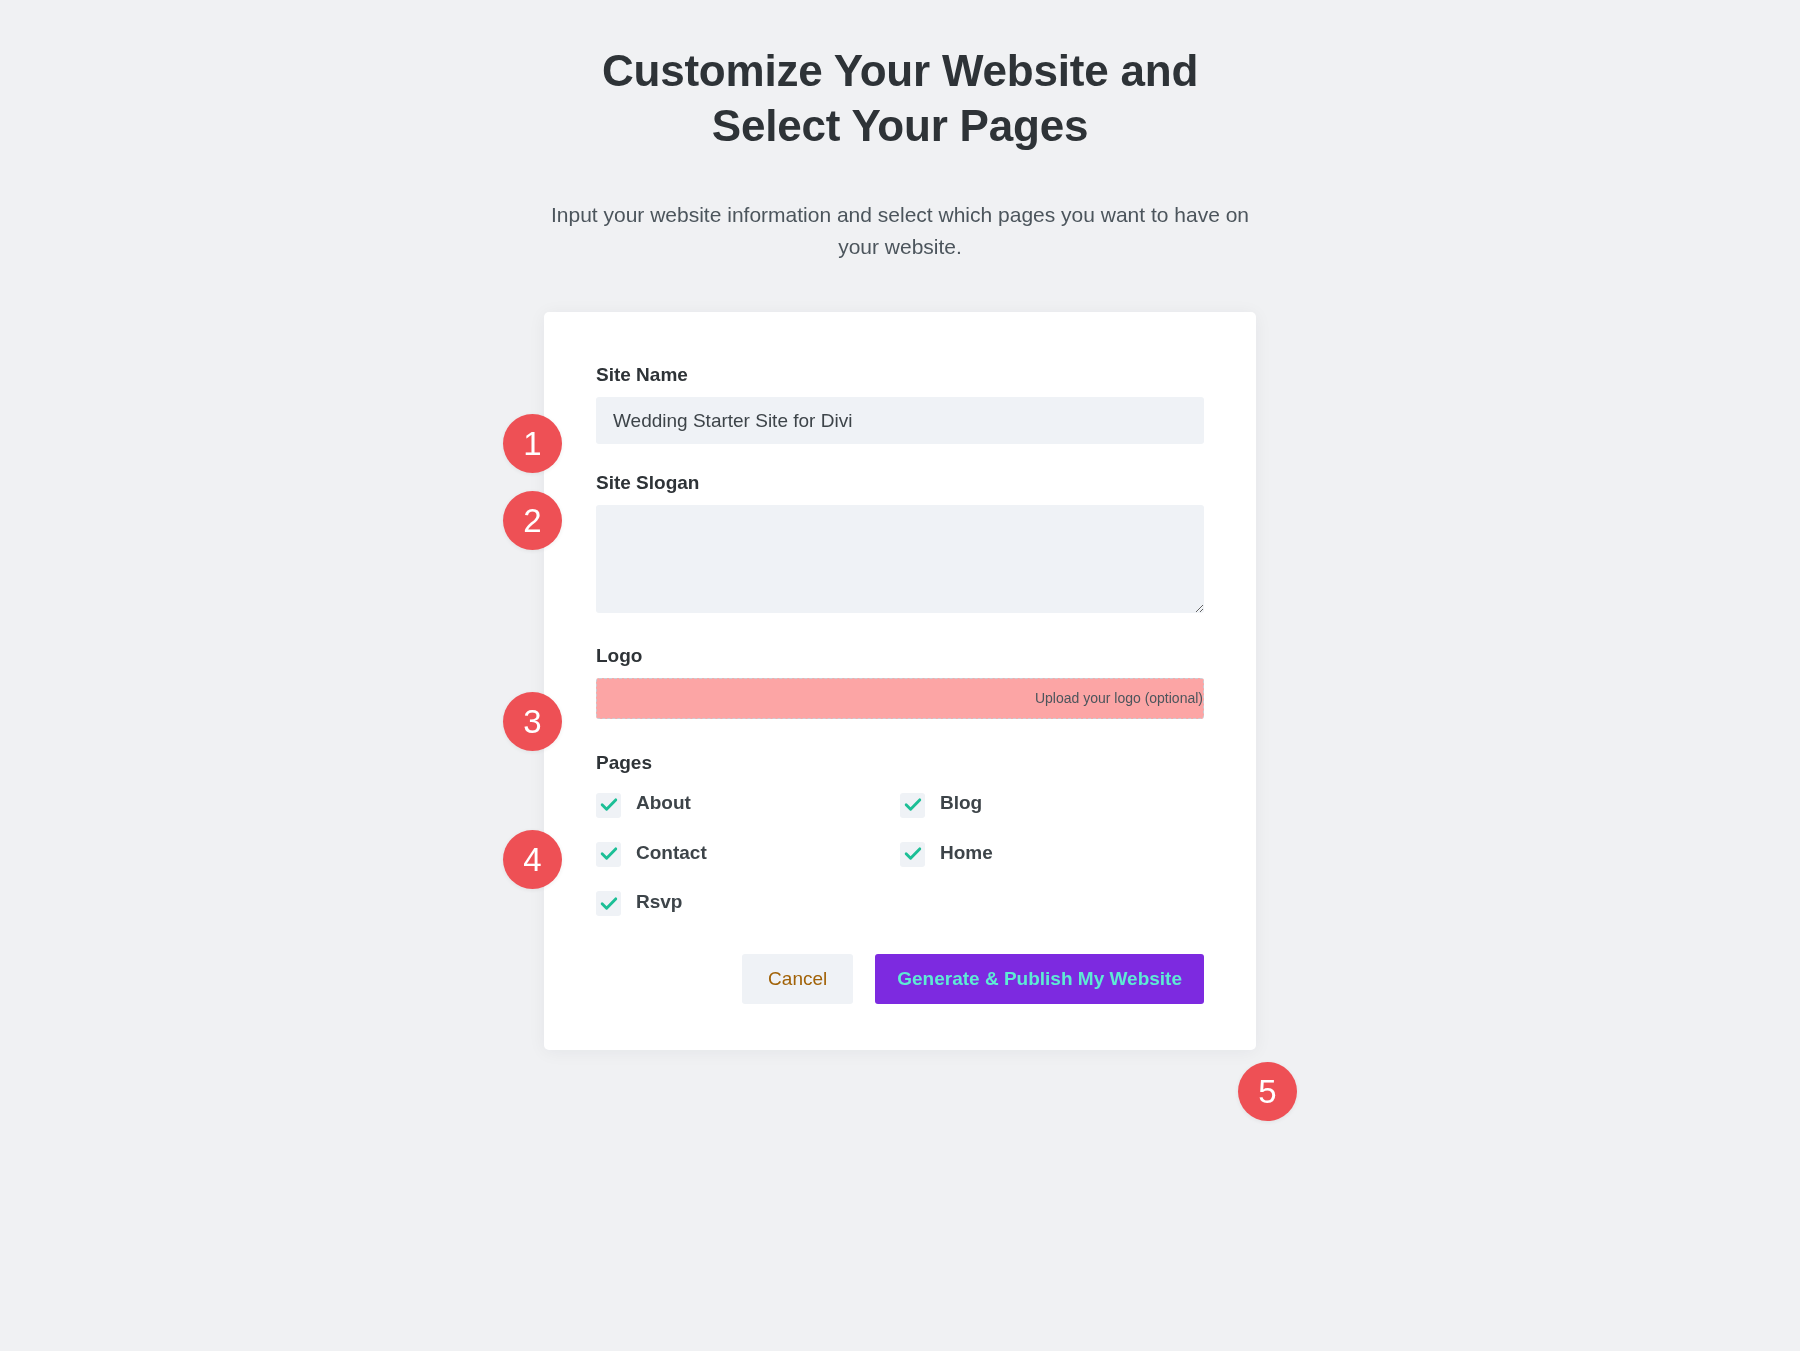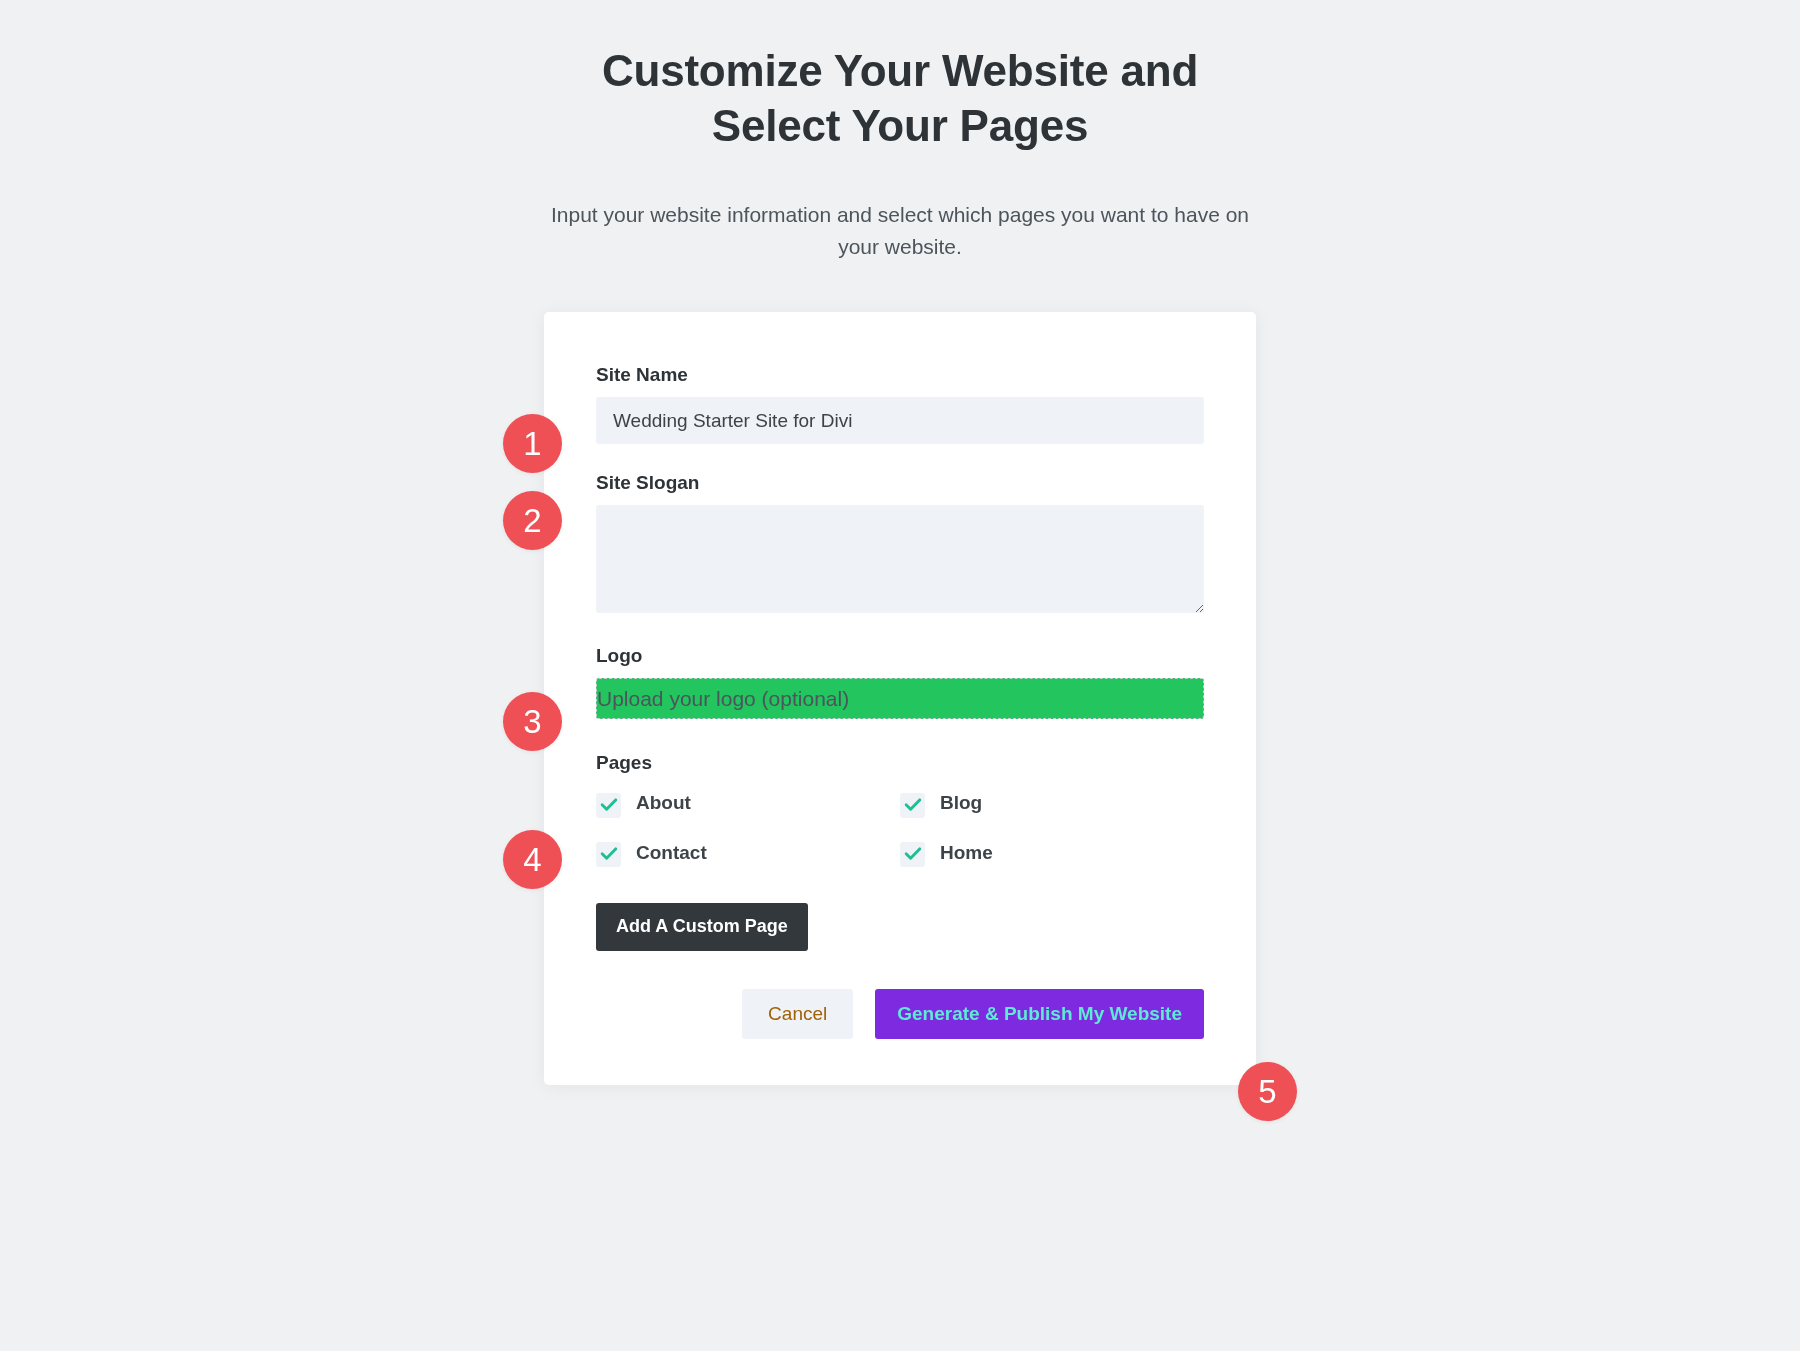--- a/index.html
+++ b/index.html
@@ -103,24 +103,24 @@
   }
   .slogan-field { margin-top: 28px; }
 
   .logo-field { margin-top: 32px; }
   .upload-box {
     margin-top: 10px;
     border: 1px dashed #c8cdd4;
     border-radius: 3px;
     height: 39px;
     line-height: 39px;
-    text-align: left;
-    font-size: 21px;
+    text-align: right;
+    font-size: 14px;
     color: #4c555c;
-    background: #22c55e;
+    background: #fca5a5;
     cursor: pointer;
     user-select: none;
   }
 
   
   .pages-field { margin-top: 33px; }
   .pages-grid {
     margin-top: 14px;
     display: grid;
     grid-template-columns: 1fr 1fr;
@@ -290,27 +290,34 @@
 
           <div class="page-option">
             <span class="checkbox">
               <svg width="17" height="14" viewBox="0 0 17 14" aria-hidden="true">
                 <path d="M1.6 6.7 L6.1 11.2 L15.2 1.9" fill="none" stroke="#1cbf96" stroke-width="2.9" stroke-linecap="round" stroke-linejoin="round"></path>
               </svg>
             </span>
             <span class="page-option-label">Home</span>
           </div>
 
+          <div class="page-option">
+            <span class="checkbox">
+              <svg width="17" height="14" viewBox="0 0 17 14" aria-hidden="true">
+                <path d="M1.6 6.7 L6.1 11.2 L15.2 1.9" fill="none" stroke="#1cbf96" stroke-width="2.9" stroke-linecap="round" stroke-linejoin="round"></path>
+              </svg>
+            </span>
+            <span class="page-option-label">Rsvp</span>
+          </div>
 
 
         </div>
       </div>
 
       
-      <button class="add-page-btn">Add A Custom Page</button>
 
       
       <div class="actions">
         <button class="btn-cancel">Cancel</button>
         <button class="btn-generate">Generate &amp; Publish My Website</button>
       </div>
 
     </div>
 
     <div class="badge badge-1">1</div>

